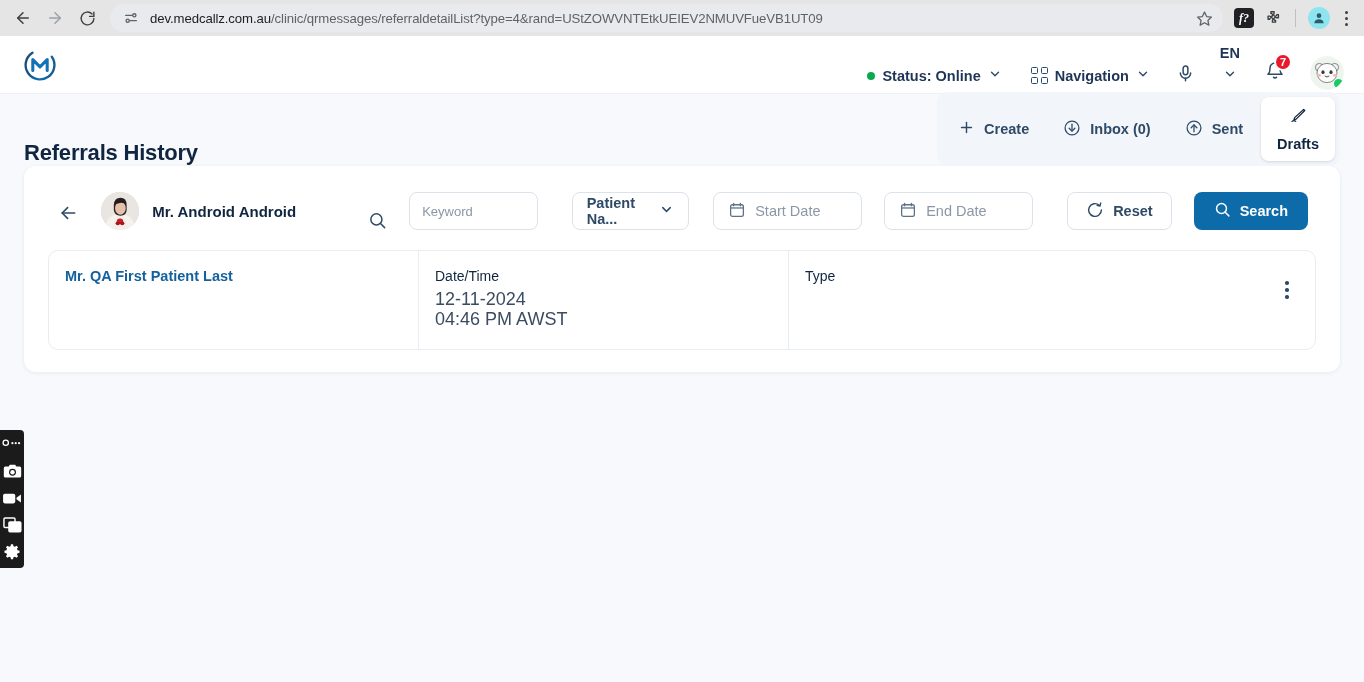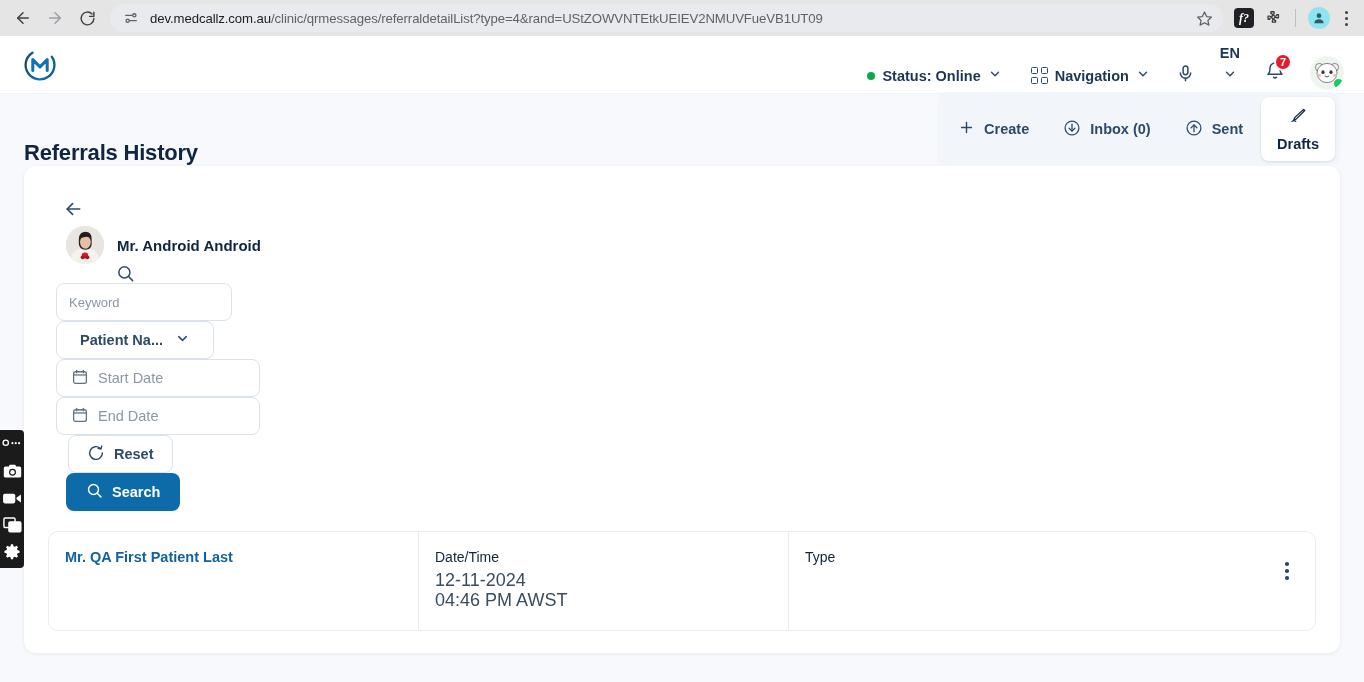--- a/index.html
+++ b/index.html
@@ -147,22 +147,22 @@
   }
 
   
   .card {
     background: #fff;
     border-radius: 12px;
     box-shadow: 0 1px 4px rgba(16,37,63,.07);
     padding: 18px 24px 22px;
   }
   .filter-row {
-    display: flex; align-items: flex-start;
-    gap: 0; padding: 8px 8px 20px 8px; flex-direction: column;
+    display: flex; align-items: flex-end;
+    gap: 12px; padding: 8px 8px 20px 8px;
   }
   .back-arrow { width: 34px; height: 34px; display: flex; align-items: center; justify-content: center; cursor: pointer; }
   .patient-chip { display: flex; align-items: center; gap: 13px; margin-left: 10px; }
   .avatar-photo {
     width: 38px; height: 38px; border-radius: 50%;
     overflow: hidden; background: #e6e2dd; position: relative;
     flex: 0 0 38px;
   }
   .patient-name { font-size: 15px; font-weight: bold; color: #10253f; white-space: nowrap; }
   .search-icon-lone { margin-left: 60px; margin-right: 10px; display:flex; align-items:center; }

